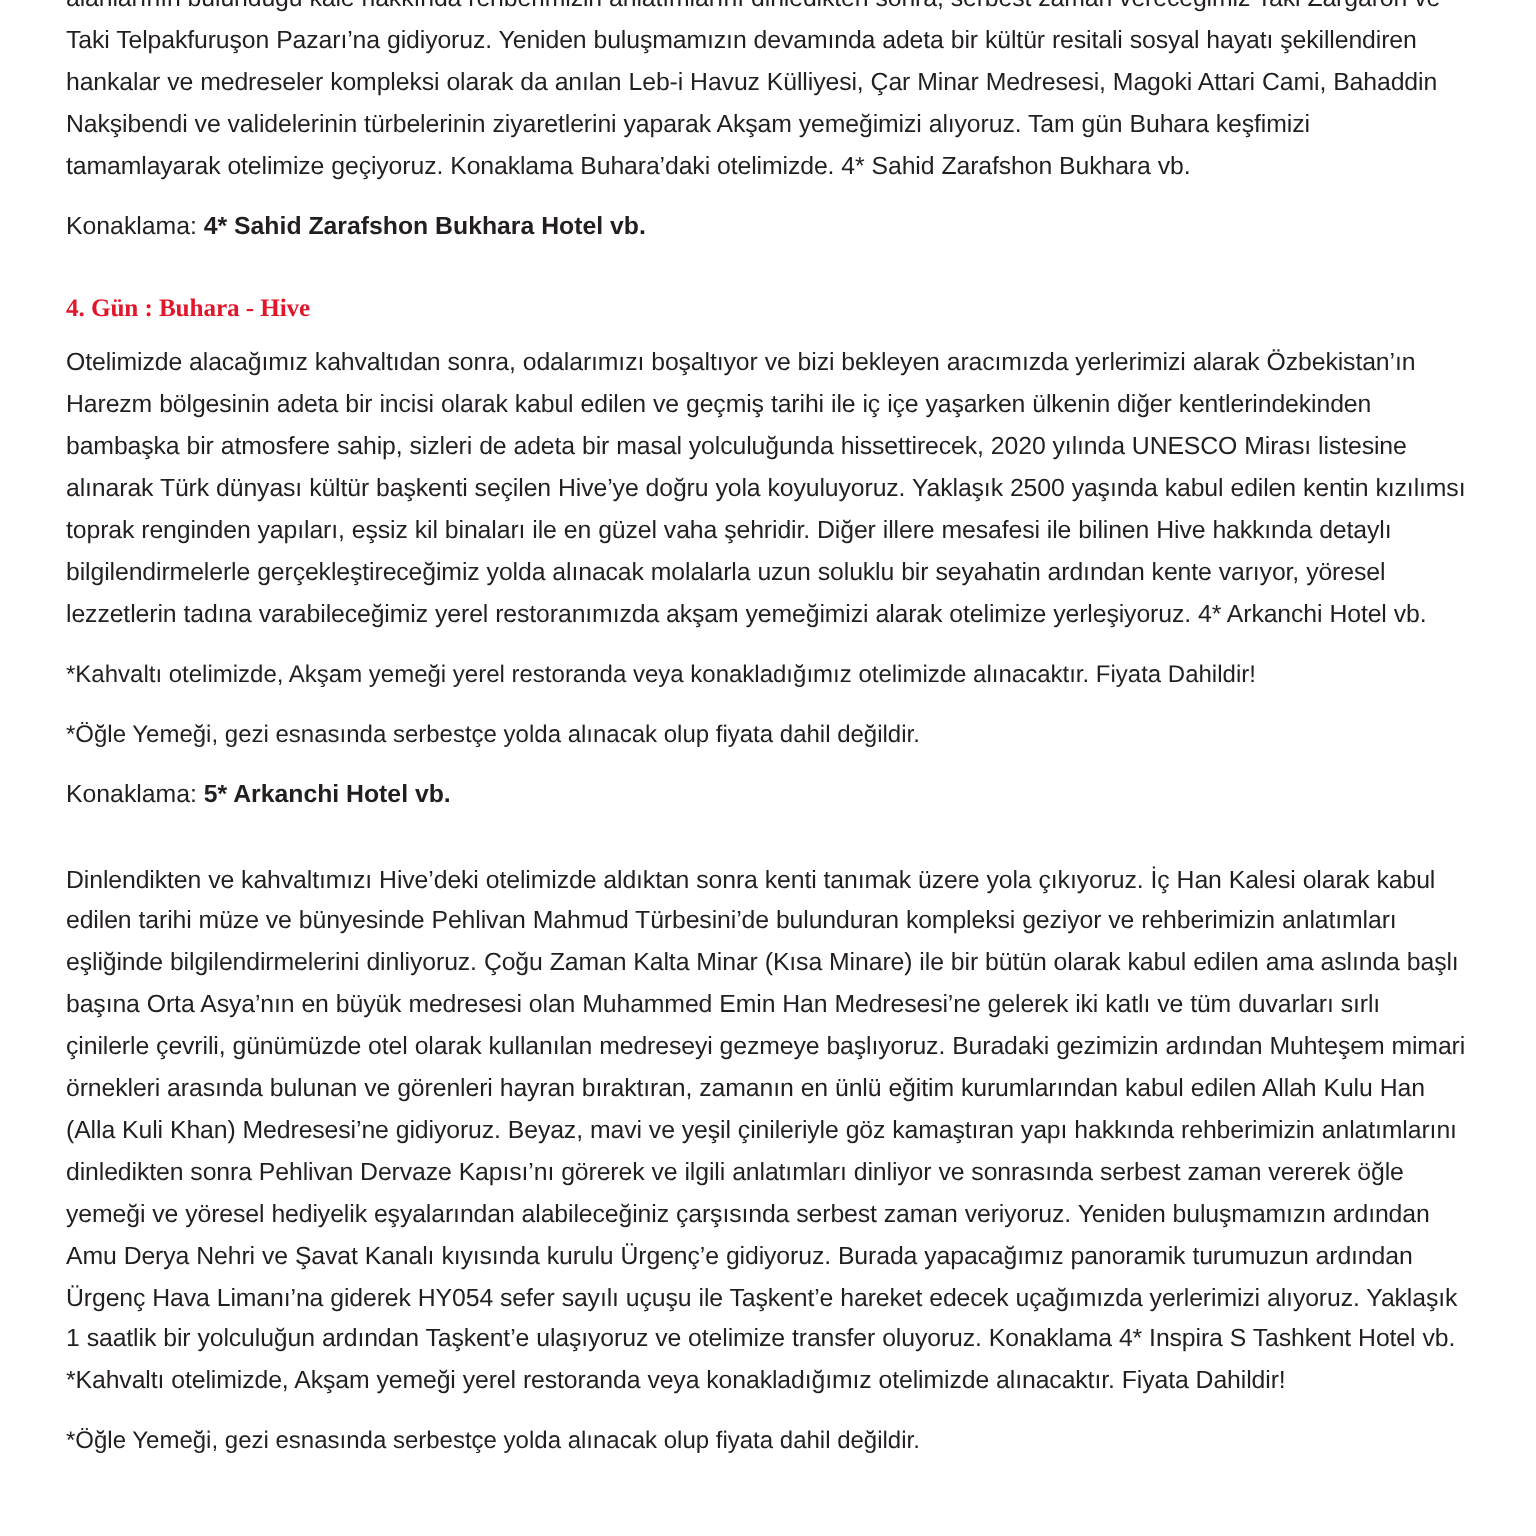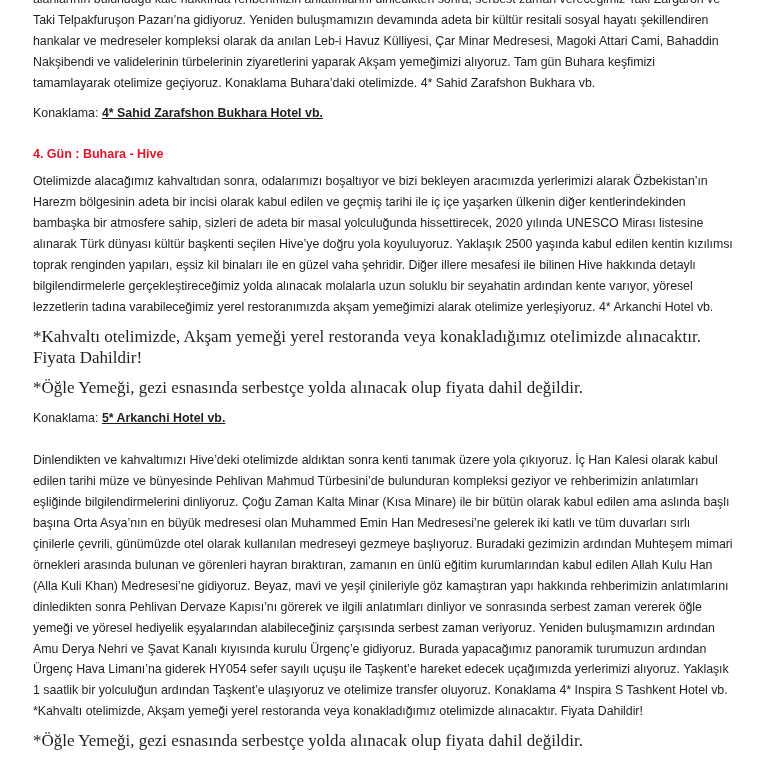--- a/index.html
+++ b/index.html
@@ -37,43 +37,42 @@
     word-spacing: 0.1px;
     color: #231f20;
   }
   .day-heading {
     font-size: 12.6px;
     line-height: 18px;
     font-weight: bold;
     color: #e0162b;
     margin: 0;
     letter-spacing: -0.05px;
+    font-family: Liberation Serif, serif;
   }
   .section {
     margin-top: 22px;
   }
   .section .day-heading + p.body-text {
     margin-top: 8px;
   }
   .hotel {
     font-weight: bold;
-    text-decoration: underline;
   }
   .lodging-line {
     font-size: 12.4px;
     line-height: 20.9px;
     margin: 9px 0 0 0;
     color: #231f20;
   }
   .note-line {
-    font-size: 17px;
+    font-size: 12px;
     line-height: 20.9px;
     margin: 9px 0 0 0;
     color: #231f20;
-    font-family: Liberation Serif, serif;
   }
 </style>
 </head>
 <body>
 
 <div class="page">
 
   <div class="clip-top">
     <p class="body-text">alanlarının bulunduğu kale hakkında rehberimizin anlatımlarını dinledikten sonra, serbest zaman vereceğimiz Taki Zargaron ve Taki Telpakfuruşon Pazarı’na gidiyoruz. Yeniden buluşmamızın devamında adeta bir kültür resitali sosyal hayatı şekillendiren hankalar ve medreseler kompleksi olarak da anılan Leb-i Havuz Külliyesi, Çar Minar Medresesi, Magoki Attari Cami, Bahaddin Nakşibendi ve validelerinin türbelerinin ziyaretlerini yaparak Akşam yemeğimizi alıyoruz. Tam gün Buhara keşfimizi tamamlayarak otelimize geçiyoruz. Konaklama Buhara’daki otelimizde. 4* Sahid Zarafshon Bukhara vb.</p>
 

